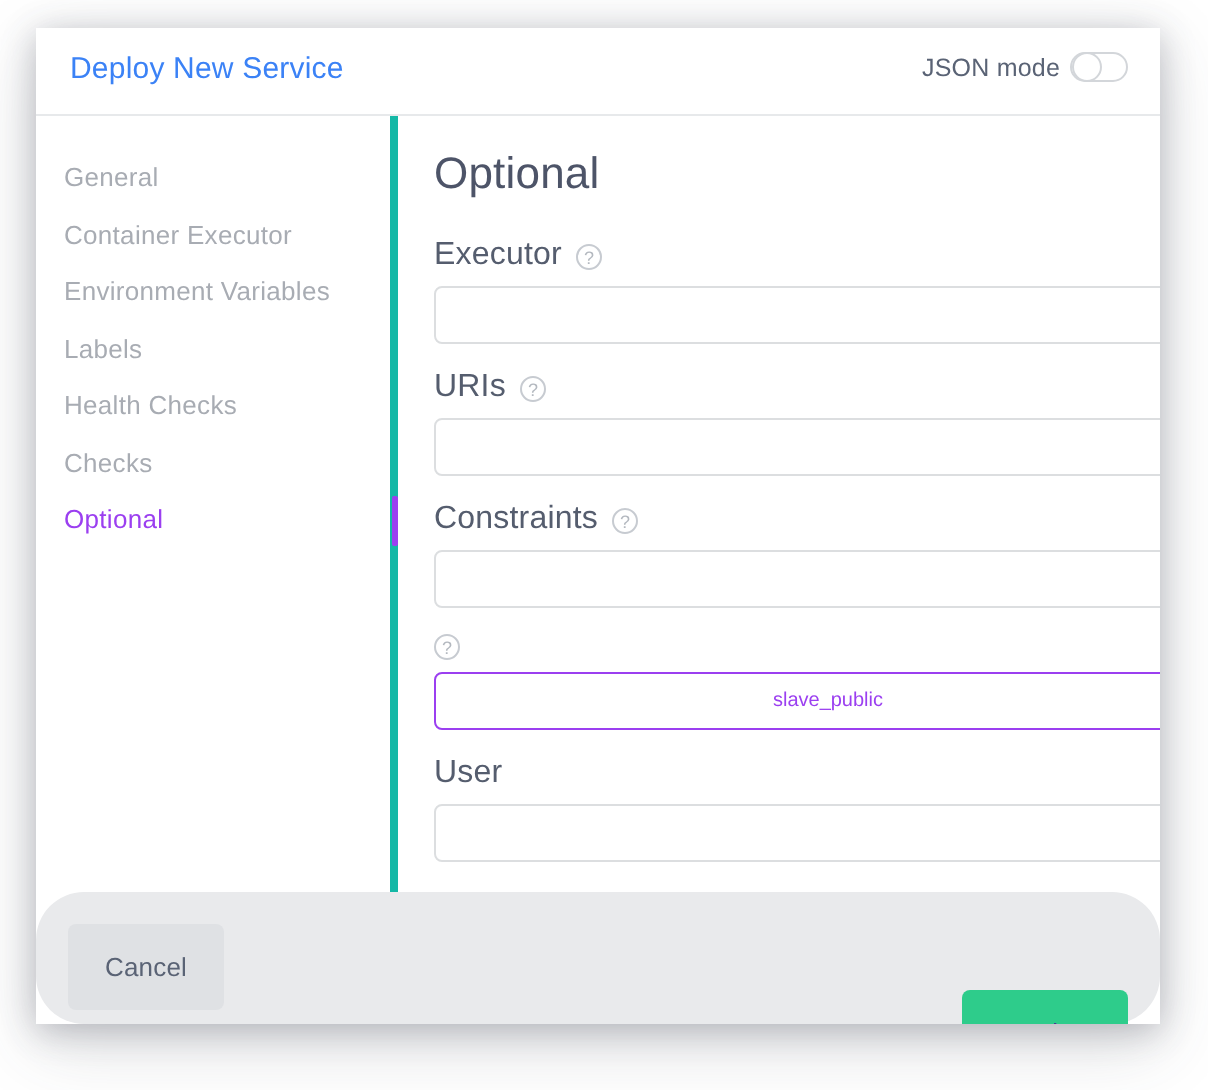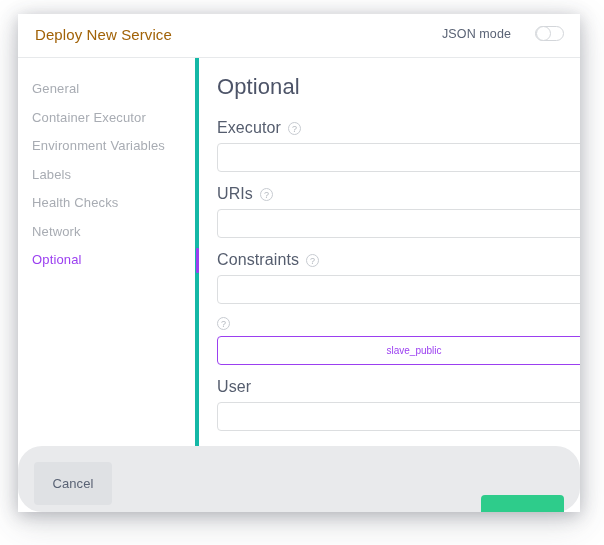--- a/index.html
+++ b/index.html
@@ -40,31 +40,31 @@
     flex: 0 0 43px;
     border-bottom: 1px solid #e7e9eb;
     background: #ffffff;
   }
 
   .dialog-title {
     position: absolute;
     left: 17px;
     top: 12px;
     font-size: 15px;
-    color: #a16207;
+    color: #3b82f6;
     letter-spacing: 0.1px;
   }
 
   .json-mode-wrap {
     position: absolute;
     right: 16px;
     top: 12px;
     display: flex;
     align-items: center;
-    gap: 24px;
+    gap: 5px;
   }
 
   .json-mode-label {
     font-size: 12.5px;
     color: #5a6375;
     letter-spacing: 0.1px;
   }
 
   .toggle {
     position: relative;
@@ -271,21 +271,21 @@
         <div class="nav-item">
           <span>Environment Variables</span>
         </div>
         <div class="nav-item">
           <span>Labels</span>
         </div>
         <div class="nav-item">
           <span>Health Checks</span>
         </div>
         <div class="nav-item">
-          <span>Network</span>
+          <span>Checks</span>
         </div>
         <div class="nav-item active">
           <span>Optional</span>
           <span class="active-bar"></span>
         </div>
       </div>
 
       <div class="content">
         <h1 class="section-title">Optional</h1>
 

